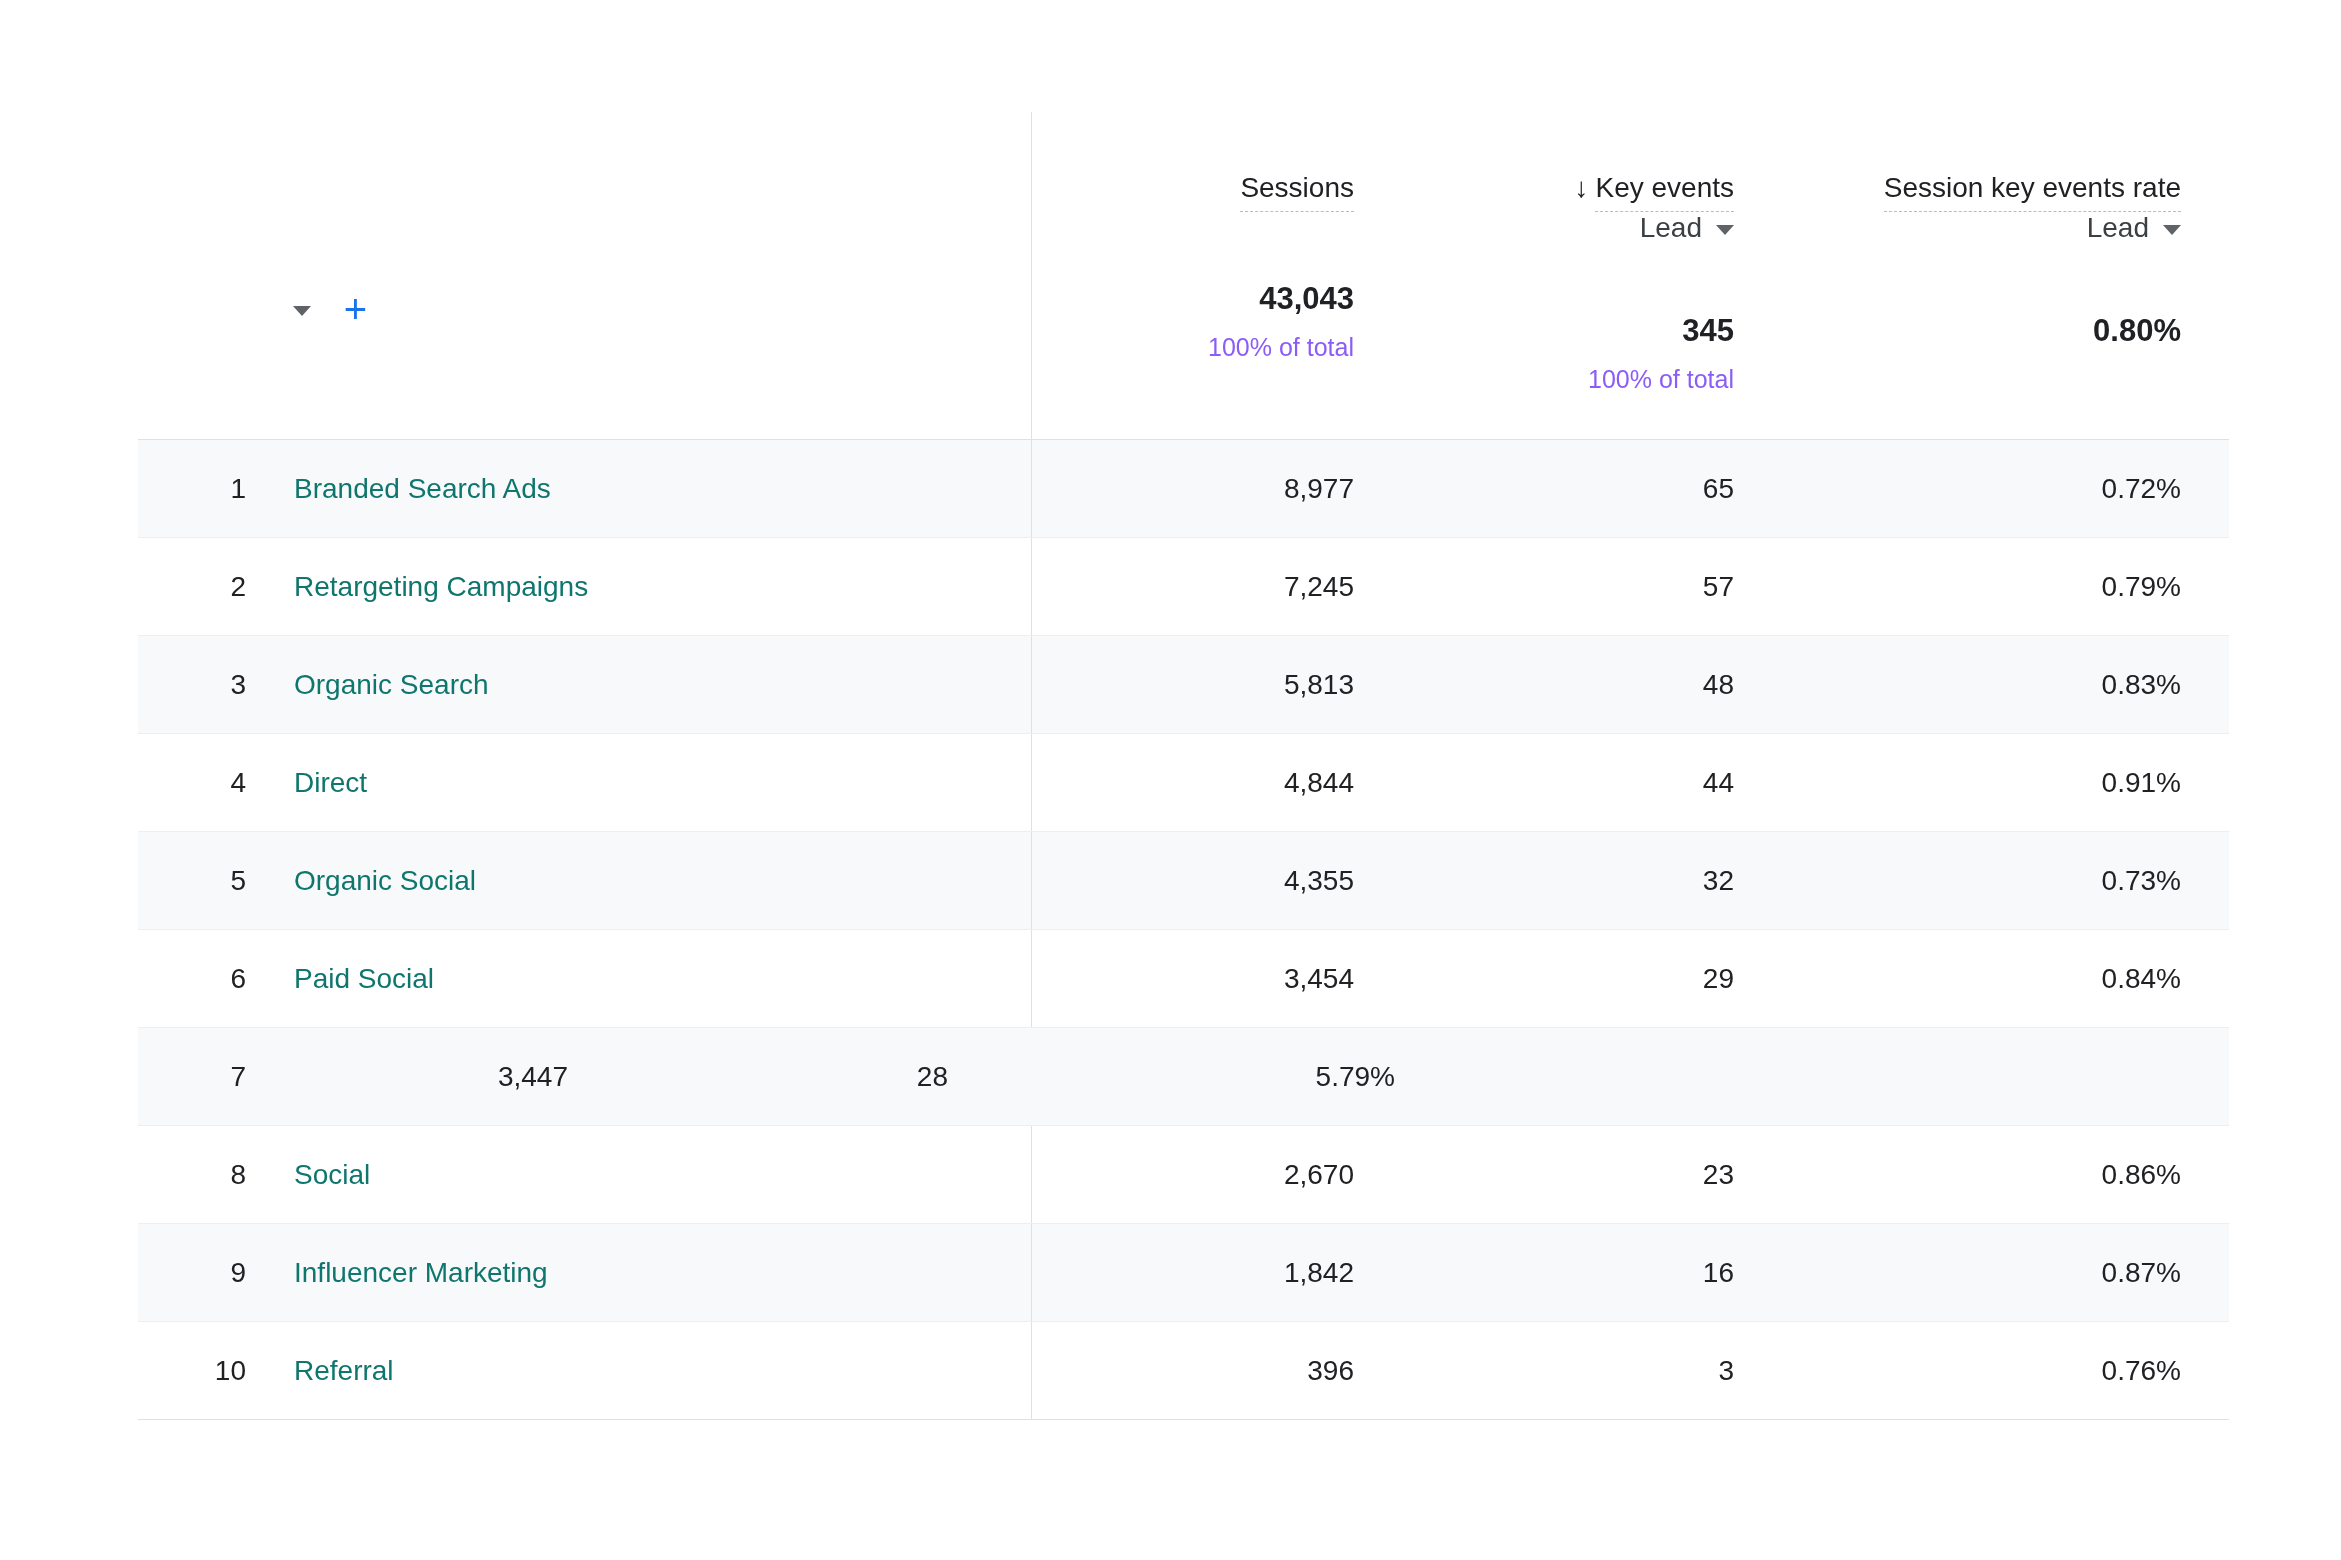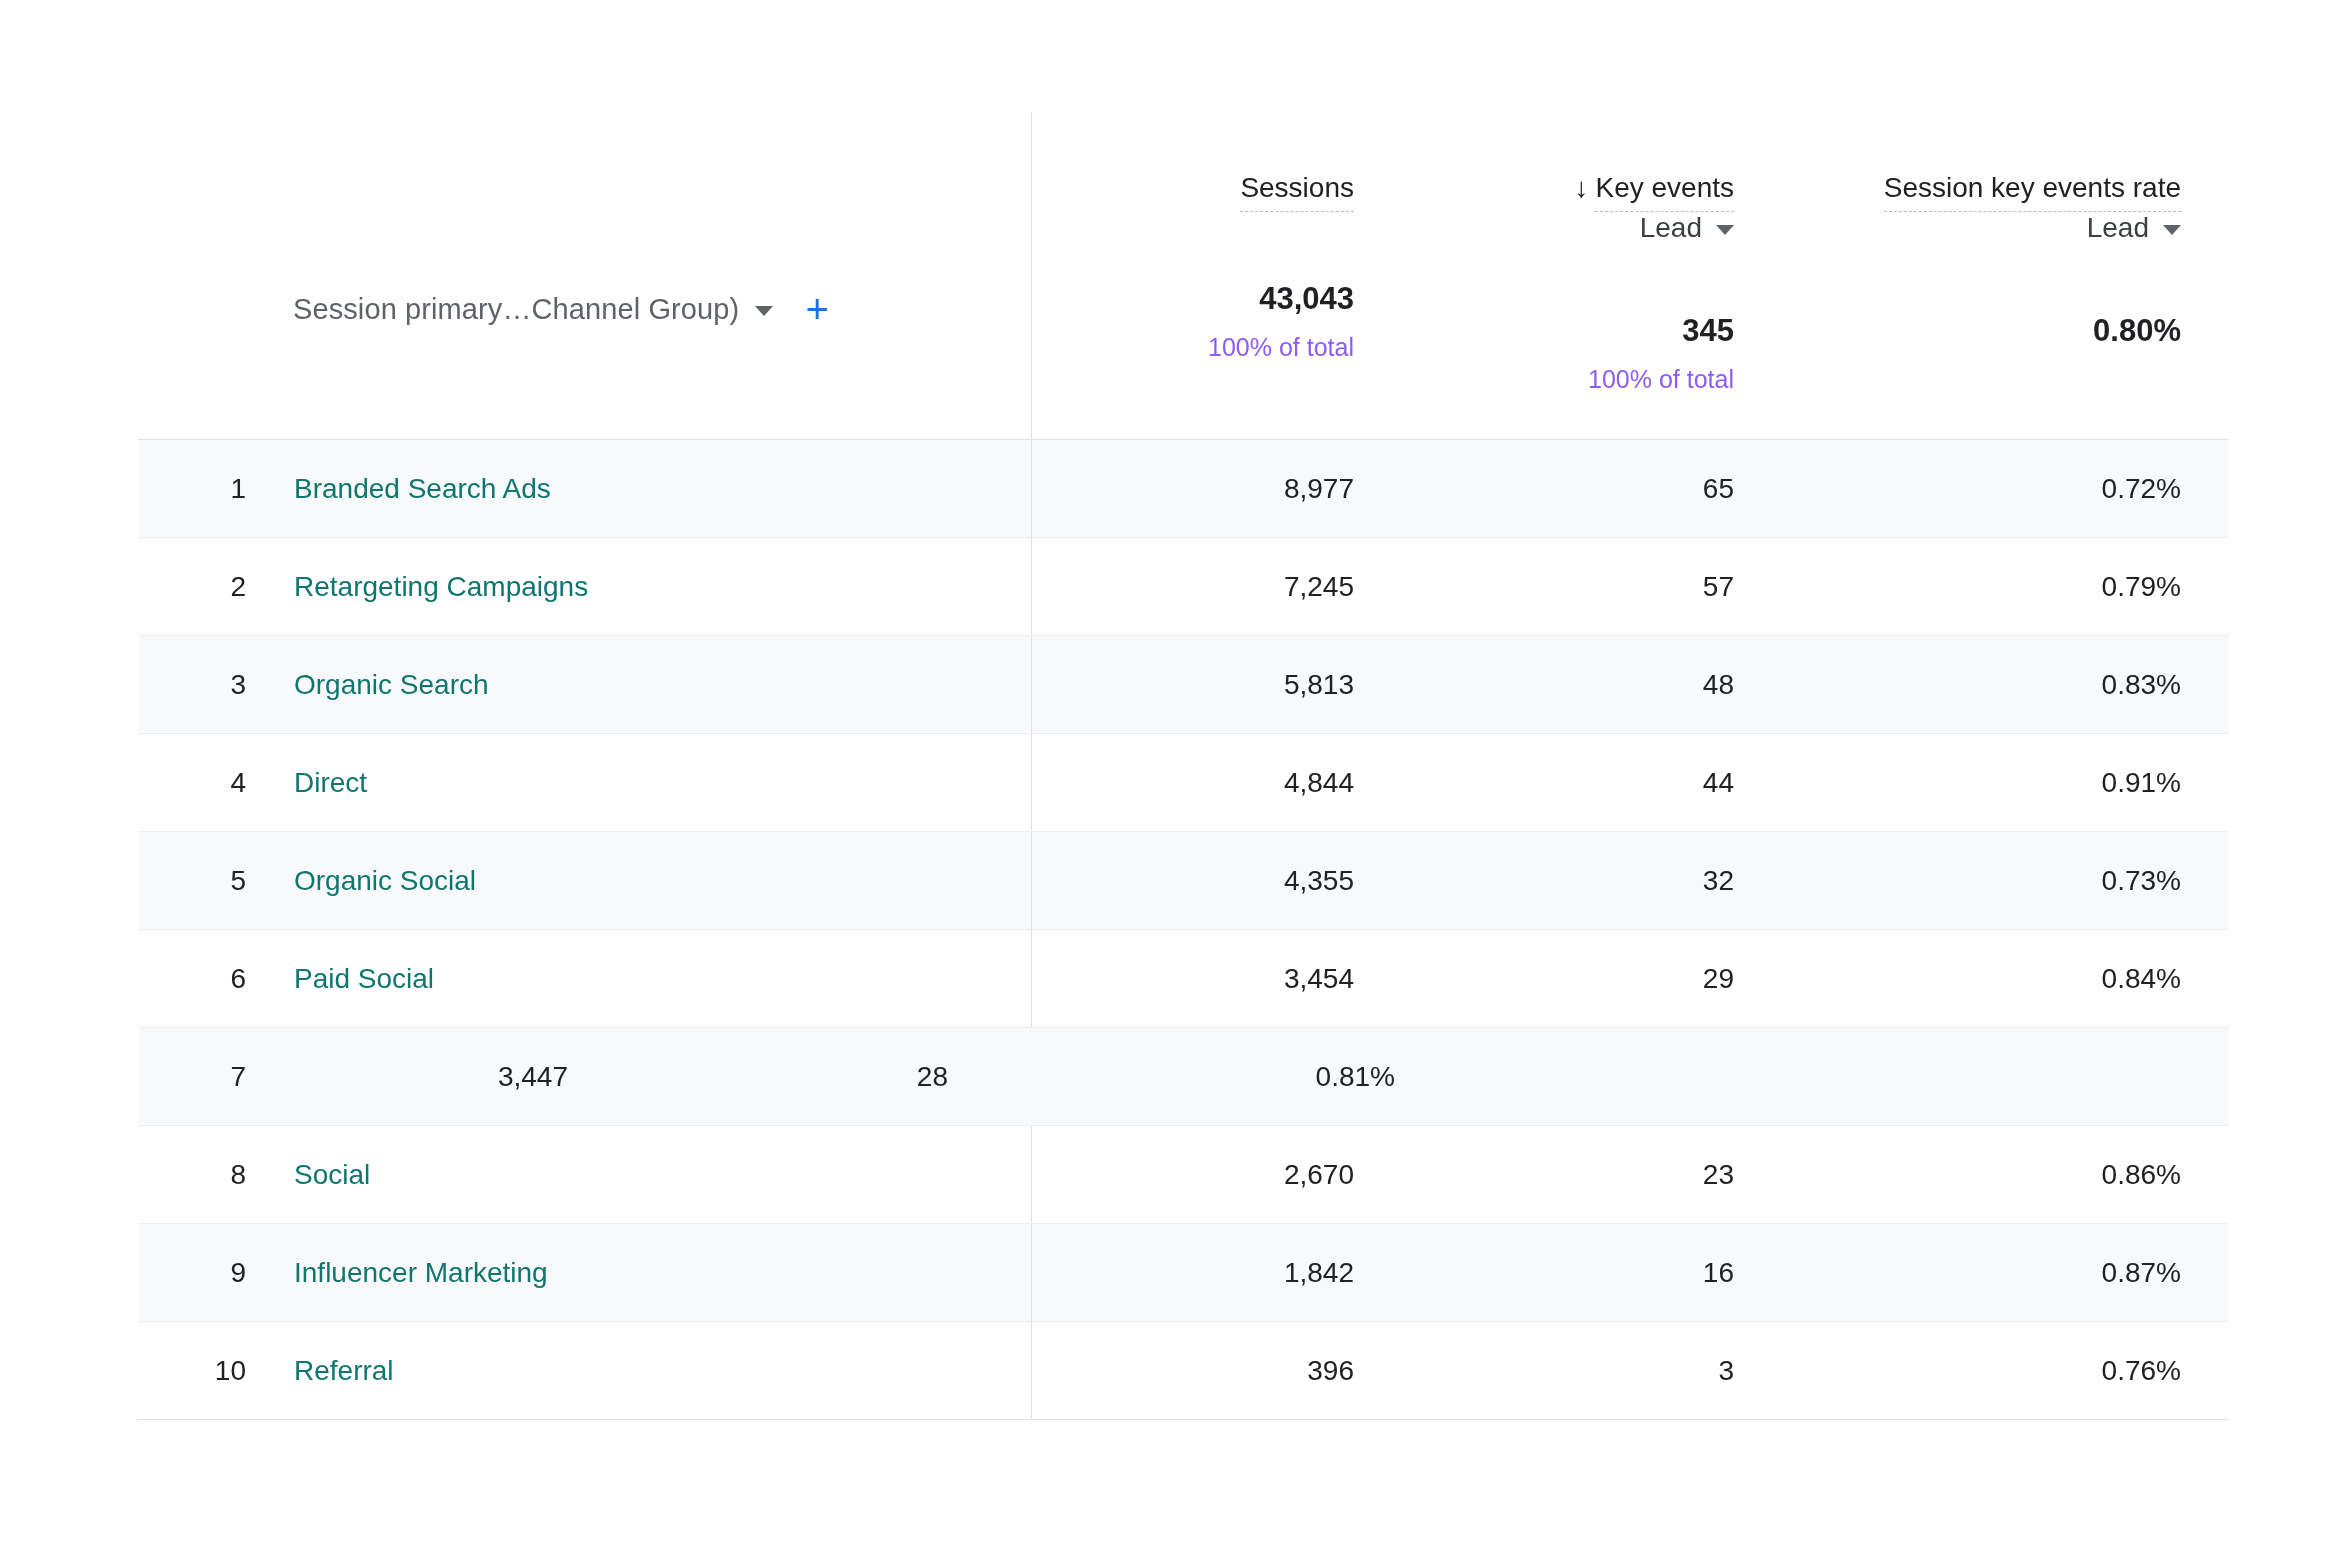--- a/index.html
+++ b/index.html
@@ -167,21 +167,20 @@
   .rows-wrap { border-bottom: 0.9px solid #e0e0e0; }
 </style>
 </head>
 <body>
 
 <div class="report">
 
   <div class="table-header">
 
     <div class="dim-head">
-      <span class="dim-head-label">Session primary…Channel Group)</span>
       <span class="caret"></span>
       <span class="plus-icon">+</span>
     </div>
 
     <div class="metric-cols">
 
       <div class="metric-head sessions">
         <div>
           <span class="metric-title">Sessions</span>
         </div>
@@ -263,21 +262,21 @@
       <div class="cell-dim">Paid Social</div>
       <div class="cell-metric sessions">3,454</div>
       <div class="cell-metric keyevents">29</div>
       <div class="cell-metric rate">0.84%</div>
     </div>
 
     <div class="row alt">
       <div class="cell-index">7</div>
       <div class="cell-metric sessions">3,447</div>
       <div class="cell-metric keyevents">28</div>
-      <div class="cell-metric rate">0.81%</div>
+      <div class="cell-metric rate">5.79%</div>
     </div>
 
     <div class="row">
       <div class="cell-index">8</div>
       <div class="cell-dim">Social</div>
       <div class="cell-metric sessions">2,670</div>
       <div class="cell-metric keyevents">23</div>
       <div class="cell-metric rate">0.86%</div>
     </div>
 

